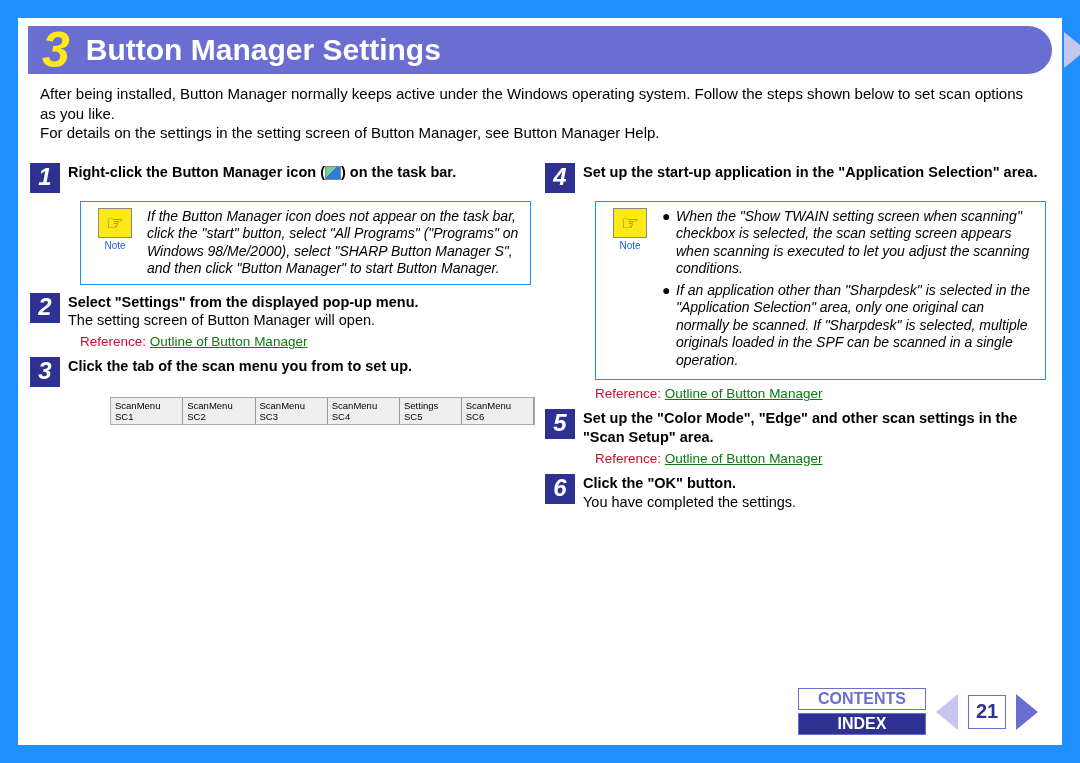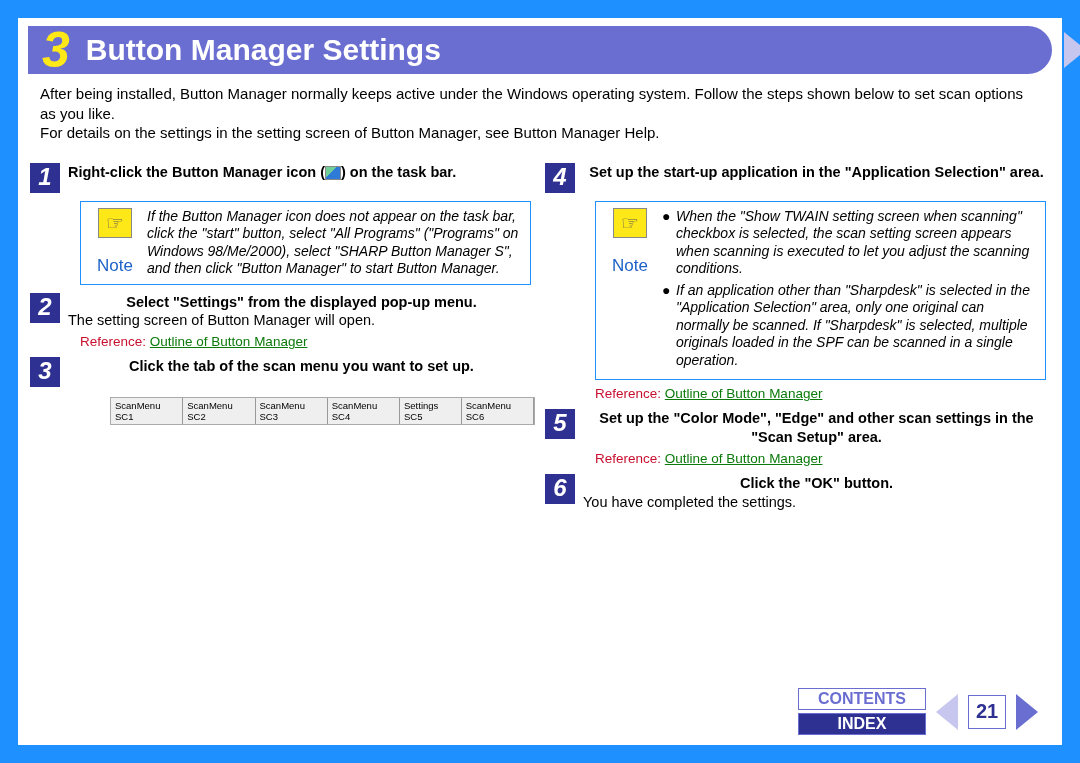--- a/index.html
+++ b/index.html
@@ -74,21 +74,21 @@
     text-align: center;
     line-height: 28px;
     flex-shrink: 0;
     margin-right: 8px;
   }
   .step-body {
     flex: 1;
     font-size: 14.5px;
     line-height: 1.3;
   }
-  .step-heading { font-weight: bold; text-align: center; }
+  .step-heading { font-weight: bold; }
   .note-box {
     border: 1.5px solid #1E90FF;
     margin: 8px 4px 6px 50px;
     display: flex;
     padding: 6px 8px;
   }
   .note-left {
     width: 52px;
     text-align: center;
     flex-shrink: 0;
@@ -99,23 +99,23 @@
     height: 30px;
     background: #FFE817;
     border: 1px solid #888;
     display: inline-flex;
     align-items: center;
     justify-content: center;
     font-size: 20px;
     color: #555;
   }
   .note-label {
-    font-size: 17px;
+    font-size: 10px;
     color: #1E62C8;
-    margin-top: 18px;
+    margin-top: 2px;
   }
   .note-text {
     font-style: italic;
     font-size: 14px;
     line-height: 1.25;
   }
   .note-bullets { list-style: none; }
   .note-bullets li { position: relative; padding-left: 14px; margin-bottom: 4px; font-style: italic; }
   .note-bullets li::before { content: "●"; position: absolute; left: 0; top: 0; font-style: normal; }
   .ref {
@@ -230,21 +230,21 @@
         </div>
       </div>
       <div class="ref">
         <span class="ref-label">Reference:</span>
         <span class="ref-link">Outline of Button Manager</span>
       </div>
 
       <div class="step">
         <div class="step-num">3</div>
         <div class="step-body">
-          <div class="step-heading">Click the tab of the scan menu you want to set up.</div>
+          <div class="step-heading">Click the tab of the scan menu you from to set up.</div>
         </div>
       </div>
       <div class="tabs-img">
         <span>ScanMenu SC1</span>
         <span>ScanMenu SC2</span>
         <span>ScanMenu SC3</span>
         <span>ScanMenu SC4</span>
         <span>Settings SC5</span>
         <span>ScanMenu SC6</span>
       </div>

